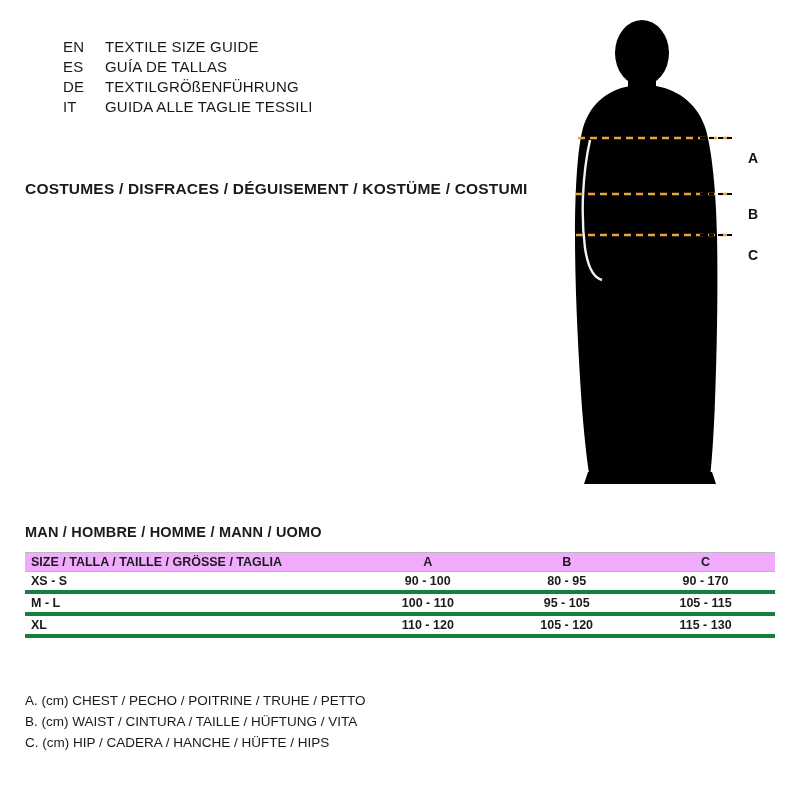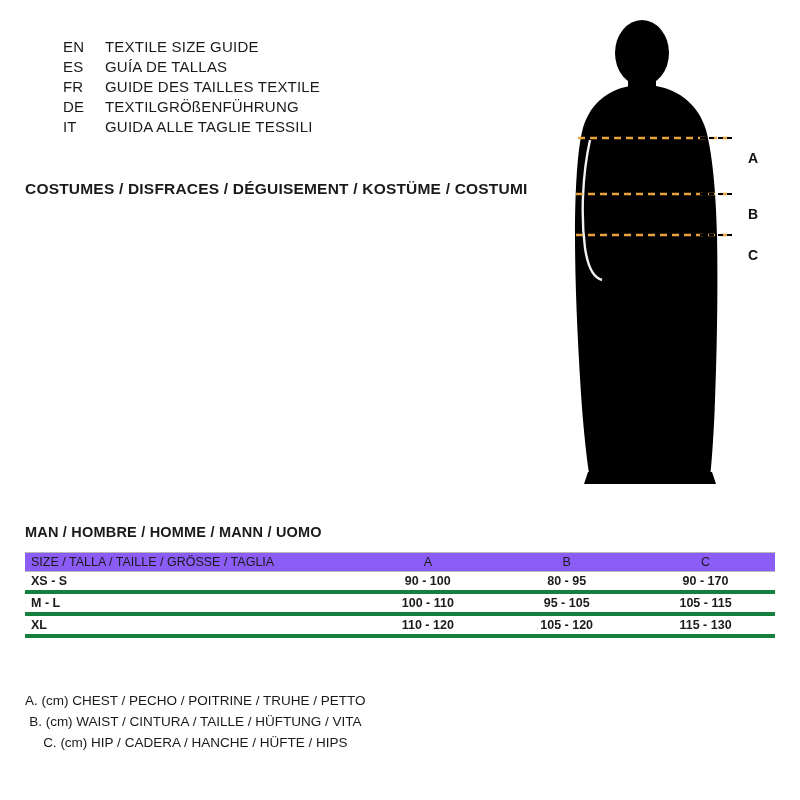--- a/index.html
+++ b/index.html
@@ -90,61 +90,56 @@
   table.size-table th,
   table.size-table td {
     padding: 0;
     height: 18px;
     line-height: 18px;
     border-bottom: 4px solid #15803d;
     font-weight: bold;
     text-align: center;
   }
   table.size-table thead th {
-    background: #8b5cf6;
-    font-weight: normal;
+    background: #f0abfc;
+    font-weight: bold;
   }
   table.size-table thead tr th {
     border-bottom: 1px solid #b8b8b8;
     border-top: 1px solid #b8b8b8;
   }
   table.size-table th.col-size,
   table.size-table td.col-size {
     text-align: left;
     padding-left: 6px;
     width: 330px;
   }
   table.size-table .col-m { width: 140px; }
 
   
   .legend {
     position: absolute;
     left: 25px;
     top: 690px;
     font-size: 13.5px;
     line-height: 21px;
-    text-align: center;
   }
   .legend div { white-space: nowrap; }
 </style>
 </head>
 <body>
 
 <div class="lang-block">
   <div class="lang-row">
     <span class="lang-code">EN</span>
     <span class="lang-text">TEXTILE SIZE GUIDE</span>
   </div>
   <div class="lang-row">
     <span class="lang-code">ES</span>
     <span class="lang-text">GUÍA DE TALLAS</span>
-  </div>
-  <div class="lang-row">
-    <span class="lang-code">FR</span>
-    <span class="lang-text">GUIDE DES TAILLES TEXTILE</span>
   </div>
   <div class="lang-row">
     <span class="lang-code">DE</span>
     <span class="lang-text">TEXTILGRÖßENFÜHRUNG</span>
   </div>
   <div class="lang-row">
     <span class="lang-code">IT</span>
     <span class="lang-text">GUIDA ALLE TAGLIE TESSILI</span>
   </div>
 </div>

